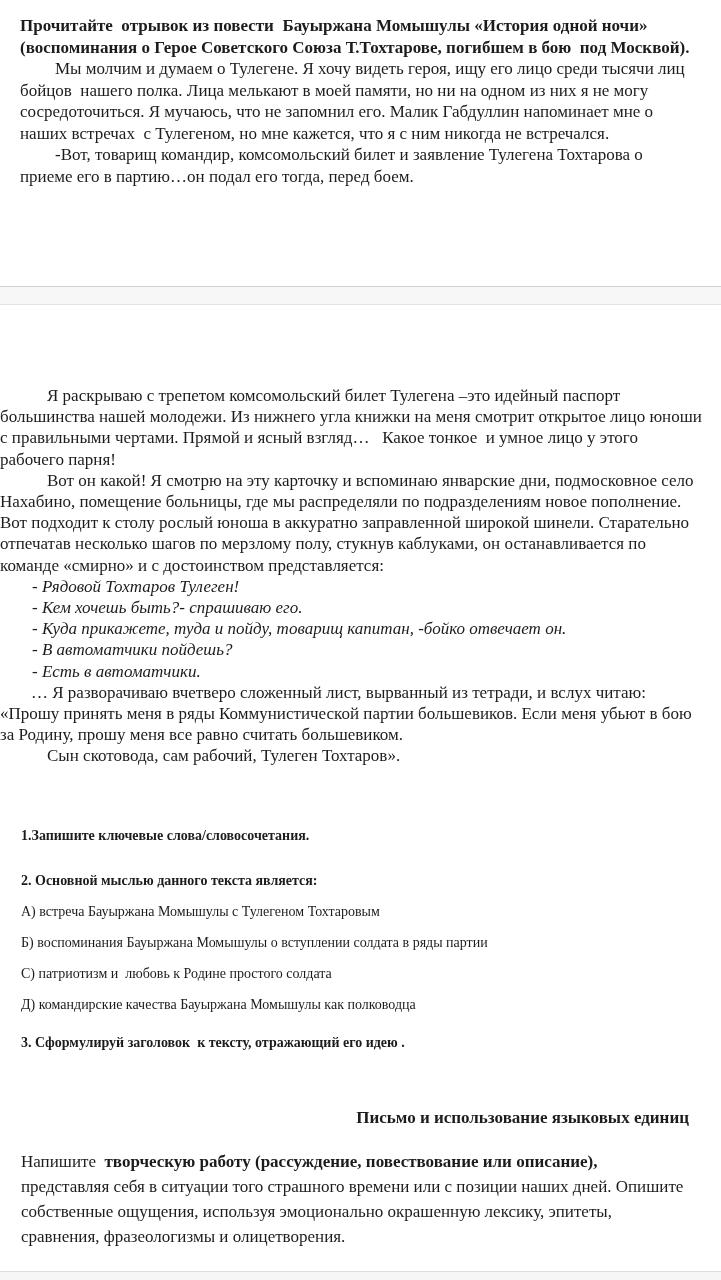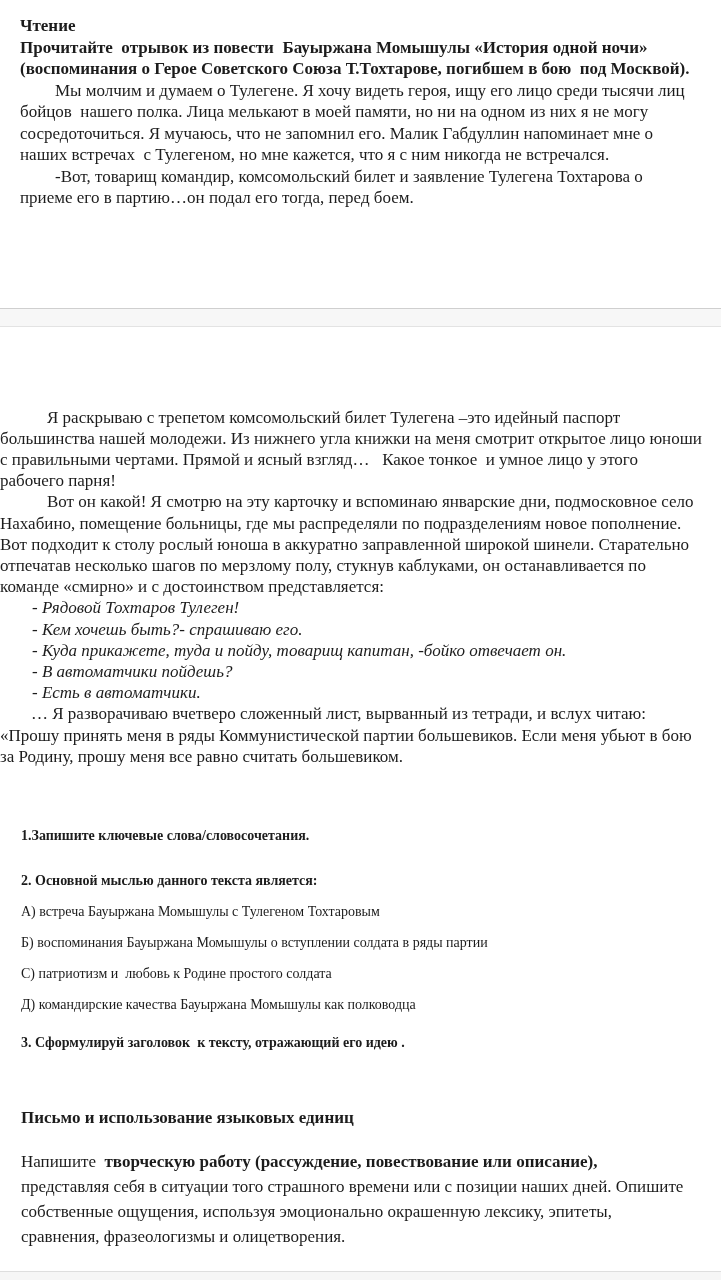--- a/index.html
+++ b/index.html
@@ -54,53 +54,53 @@
   .q1 { margin-top: 58px; }
   .q2 { margin-top: 23px; }
   .option { margin-top: 9px; font-weight: normal; }
   .q3 { margin-top: 16px; }
 
   
   .sec-writing {
     padding: 0 32px 0 21px;
     font-size: 17px;
   }
-  .writing-heading { margin-top: 53px; line-height: 22px; }
+  .writing-heading { margin-top: 53px; line-height: 22px; text-align: right; }
   .writing-instruction { margin-top: 20px; line-height: 25px; }
 
   
   .bottom-edge {
     position: absolute;
     left: 0; right: 0; bottom: 0;
     height: 8px;
     background: #f6f6f6;
     border-top: 1px solid #dedede;
   }
 </style>
 </head>
 <body>
 
 <section class="sec-reading-top">
-  <p class="bold">Чтение</p>
   <p class="bold">Прочитайте  отрывок из повести  Бауыржана Момышулы «История одной ночи» (воспоминания о Герое Советского Союза Т.Тохтарове, погибшем в бою  под Москвой).</p>
   <p class="indent">Мы молчим и думаем о Тулегене. Я хочу видеть героя, ищу его лицо среди тысячи лиц бойцов  нашего полка. Лица мелькают в моей памяти, но ни на одном из них я не могу сосредоточиться. Я мучаюсь, что не запомнил его. Малик Габдуллин напоминает мне о наших встречах  с Тулегеном, но мне кажется, что я с ним никогда не встречался.</p>
   <p class="indent">-Вот, товарищ командир, комсомольский билет и заявление Тулегена Тохтарова о приеме его в партию…он подал его тогда, перед боем.</p>
 </section>
 
 <div class="page-break"></div>
 
 <section class="sec-reading-bottom">
   <p class="indent">Я раскрываю с трепетом комсомольский билет Тулегена –это идейный паспорт большинства нашей молодежи. Из нижнего угла книжки на меня смотрит открытое лицо юноши с правильными чертами. Прямой и ясный взгляд…   Какое тонкое  и умное лицо у этого рабочего парня!</p>
   <p class="indent">Вот он какой! Я смотрю на эту карточку и вспоминаю январские дни, подмосковное село Нахабино, помещение больницы, где мы распределяли по подразделениям новое пополнение. Вот подходит к столу рослый юноша в аккуратно заправленной широкой шинели. Старательно отпечатав несколько шагов по мерзлому полу, стукнув каблуками, он останавливается по команде «смирно» и с достоинством представляется:</p>
   <p class="dialog">- Рядовой Тохтаров Тулеген!</p>
   <p class="dialog">- Кем хочешь быть?- спрашиваю его.</p>
   <p class="dialog">- Куда прикажете, туда и пойду, товарищ капитан, -бойко отвечает он.</p>
   <p class="dialog">- В автоматчики пойдешь?</p>
   <p class="dialog">- Есть в автоматчики.</p>
   <p class="indent-small">… Я разворачиваю вчетверо сложенный лист, вырванный из тетради, и вслух читаю: «Прошу принять меня в ряды Коммунистической партии большевиков. Если меня убьют в бою за Родину, прошу меня все равно считать большевиком.</p>
+  <p class="indent">Сын скотовода, сам рабочий, Тулеген Тохтаров».</p>
 </section>
 
 <section class="sec-questions">
   <p class="bold q1">1.Запишите ключевые слова/словосочетания.</p>
   <p class="bold q2">2. Основной мыслью данного текста является:</p>
   <p class="option">А) встреча Бауыржана Момышулы с Тулегеном Тохтаровым</p>
   <p class="option">Б) воспоминания Бауыржана Момышулы о вступлении солдата в ряды партии</p>
   <p class="option">С) патриотизм и  любовь к Родине простого солдата</p>
   <p class="option">Д) командирские качества Бауыржана Момышулы как полководца</p>
   <p class="bold q3">3. Сформулируй заголовок  к тексту, отражающий его идею .</p>

